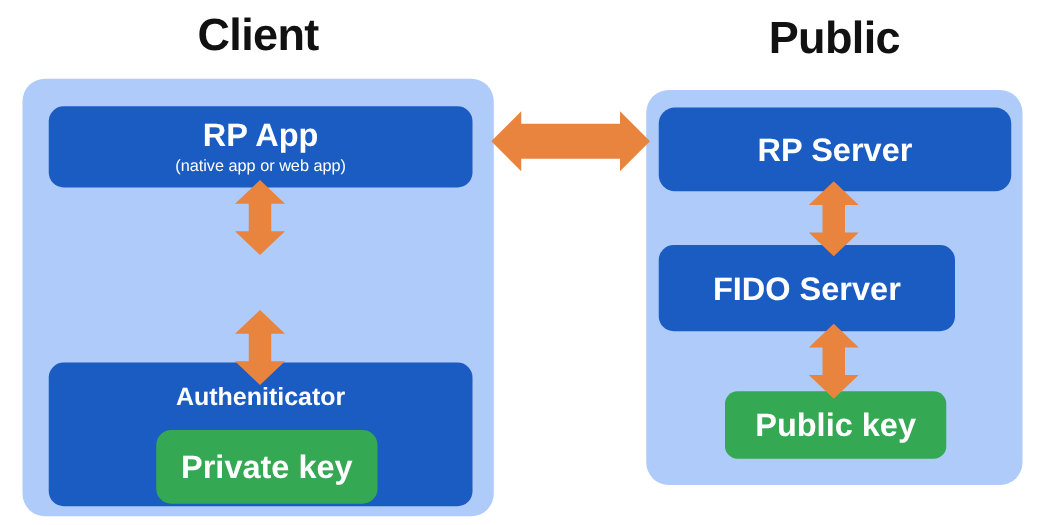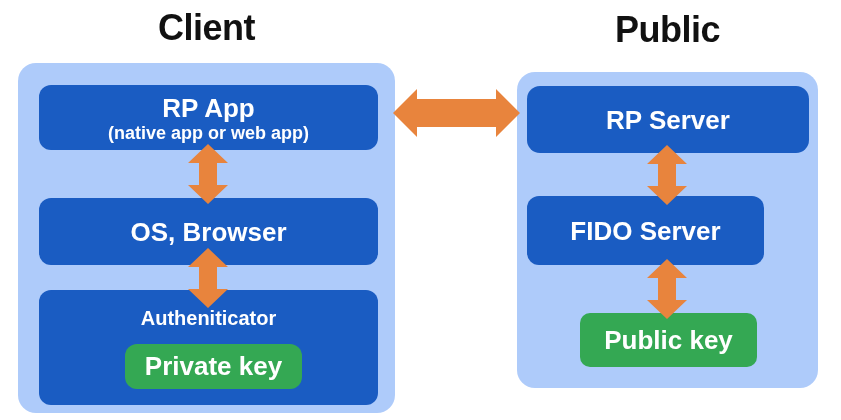--- a/index.html
+++ b/index.html
@@ -38,22 +38,22 @@
     flex-direction: column;
     justify-content: center;
     text-align: center;
   }
   .box-label {
     font-size: 26px;
     font-weight: 700;
     line-height: 28px;
   }
   .box-sublabel {
-    font-size: 18px;
-    font-weight: 700;
+    font-size: 13px;
+    font-weight: 400;
     line-height: 18px;
     margin-top: 2px;
   }
   .auth-box {
     justify-content: flex-start;
     padding-top: 16px;
     box-sizing: border-box;
   }
   .auth-label {
     font-size: 20px;
@@ -68,21 +68,21 @@
     align-items: center;
     justify-content: center;
     font-size: 26px;
     font-weight: 700;
   }
   .key-inside {
     position: absolute;
     left: 86px;
     top: 54px;
     width: 177px;
-    height: 45px;
+    height: 59px;
   }
   .key-absolute {
     position: absolute;
     left: 580px;
     top: 313px;
     width: 177px;
     height: 54px;
     border-radius: 10px;
   }
   .arrow {
@@ -100,23 +100,20 @@
 
   <div class="panel" style="left:18px; top:63px; width:377px; height:350px;"></div>
 
   <div class="panel" style="left:517px; top:72px; width:301px; height:316px;"></div>
 
   <div class="box" style="left:39px; top:85px; width:339px; height:65px;">
     <div class="box-label">RP App</div>
     <div class="box-sublabel">(native app or web app)</div>
   </div>
 
-  <div class="box" style="left:39px; top:198px; width:339px; height:67px;">
-    <div class="box-label">OS, Browser</div>
-  </div>
 
   <div class="box auth-box" style="left:39px; top:290px; width:339px; height:115px;">
     <div class="auth-label">Autheniticator</div>
     <div class="key-box key-inside">
       <span>Private key</span>
     </div>
   </div>
 
   <div class="box" style="left:527px; top:86px; width:282px; height:67px;border-radius:13px;">
     <div class="box-label">RP Server</div>

